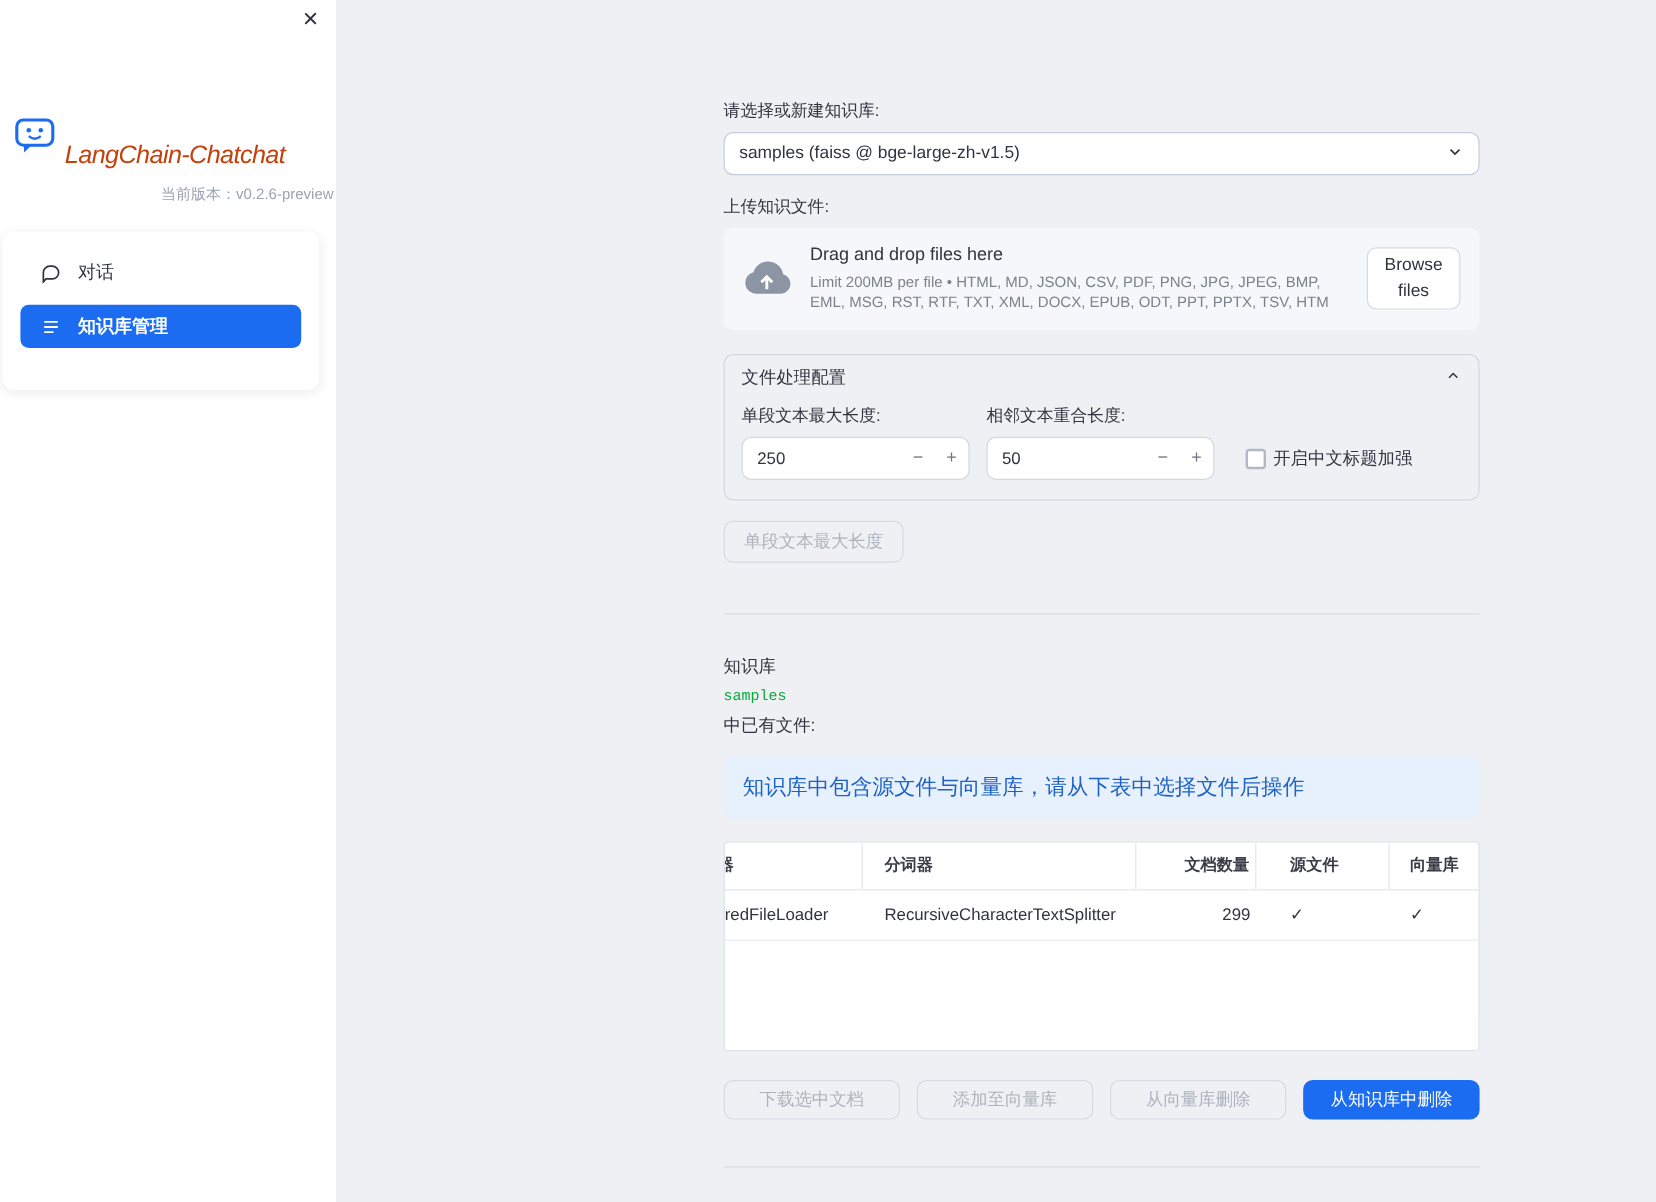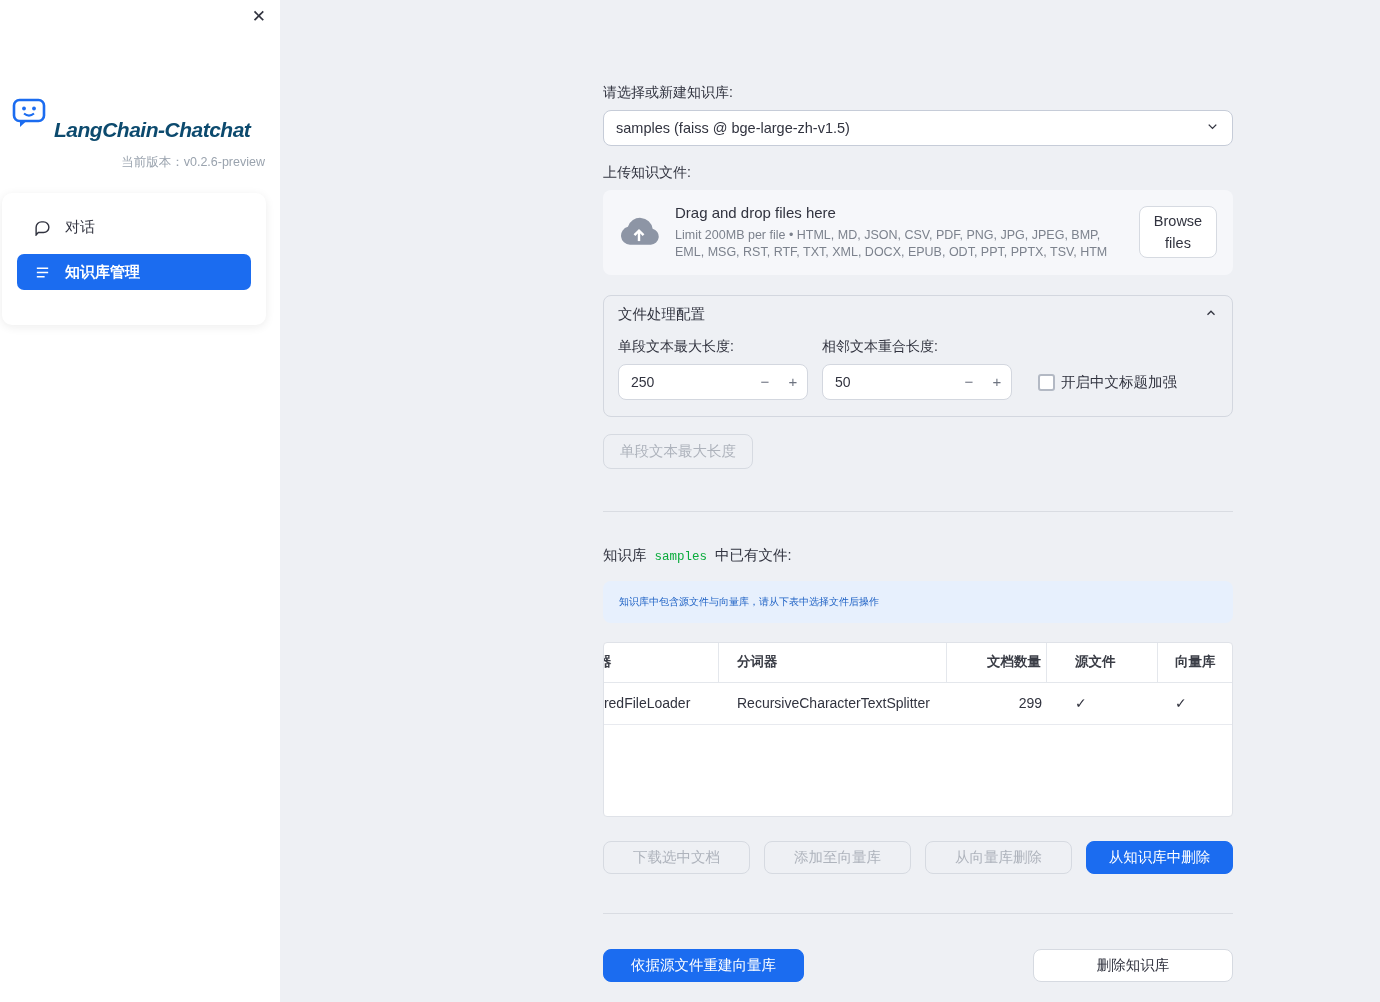--- a/index.html
+++ b/index.html
@@ -14,24 +14,24 @@
   .app { display:flex; height:100%; }
 
   
   .sidebar { width:280px; flex-shrink:0; background:#ffffff; position:relative; }
   .close-btn {
     position:absolute; top:8px; right:14px; font-size:17px; color:#31333f;
     cursor:pointer; line-height:1; background:none; border:none; font-family:inherit;
   }
   .logo-row { display:flex; align-items:center; gap:8px; padding:86px 10px 0 12px; }
   .logo-text {
-    color:#0c4a6e; font-size:21px; font-weight:700; font-style:italic;
+    color:#c2410c; font-size:21px; font-weight:400; font-style:italic;
     letter-spacing:-0.5px; white-space:nowrap;margin-top:32px;
   }
-  .version { margin-top:12px; text-align:right; padding-right:15px; font-size:12.5px; color:#9aa3ae; }
+  .version { margin-top:12px; text-align:right; padding-right:2px; font-size:12.5px; color:#9aa3ae; }
   .nav-card {
     margin:22px 14px 0 2px; background:#fff; border-radius:10px;
     box-shadow:0 2px 10px rgba(21,24,30,0.08); padding:16px 15px 26px;
   }
   .nav-item {
     height:36px; display:flex; align-items:center; gap:14px; padding:0 16px;
     border-radius:7px; font-size:15px; cursor:pointer; margin-bottom:9px;
   }
   .nav-item.active { background:#1b6cf0; color:#fff; font-weight:600; }
   .nav-icon { display:inline-flex; width:18px; justify-content:center; }
@@ -86,26 +86,26 @@
     width:17px; height:17px; border:2px solid #b3b9c4; border-radius:3px;
     background:#fff; display:inline-block; flex-shrink:0;
   }
   .check-label { font-size:14.5px; }
 
   .add-btn { height:35px; padding:0 16px; }
 
   hr.divider { border:none; border-top:1px solid #d9dce2; margin:42px 0 34px; }
   hr.divider2 { border:none; border-top:1px solid #d9dce2; margin:39px 0 35px; }
 
-  .kb-line { font-size:14.5px; margin-bottom:16px; display:flex; align-items:baseline; gap:8px; }
+  .kb-line { font-size:14.5px; margin-bottom:16px; display:flex; align-items:baseline; gap:8px;flex-direction:column; }
   .kb-line code { font-family:"Liberation Mono", "DejaVu Sans Mono", monospace; color:#09ab3b; font-size:12.5px; }
 
   .info {
     background:#e7f0fd; color:#1f62c5; border-radius:8px; padding:14px 16px;
-    font-size:10px; margin-bottom:19px;
+    font-size:18px; margin-bottom:19px;
   }
 
   .table {
     background:#fff; border:1px solid #dfe2e8; border-radius:4px; height:175px;
     overflow:hidden; margin-bottom:24px;
   }
   .t-head { display:flex; height:40px; border-bottom:1px solid #e4e7ec; font-weight:600; font-size:13.5px; color:#3a3d46; }
   .t-row  { display:flex; height:42px; border-bottom:1px solid #e8eaef; font-size:14px; }
   .t-head > div, .t-row > div { height:100%; display:flex; align-items:center; overflow:hidden; white-space:nowrap; }
   .t-head > div:not(:last-child) { border-right:1px solid #e4e7ec; }

